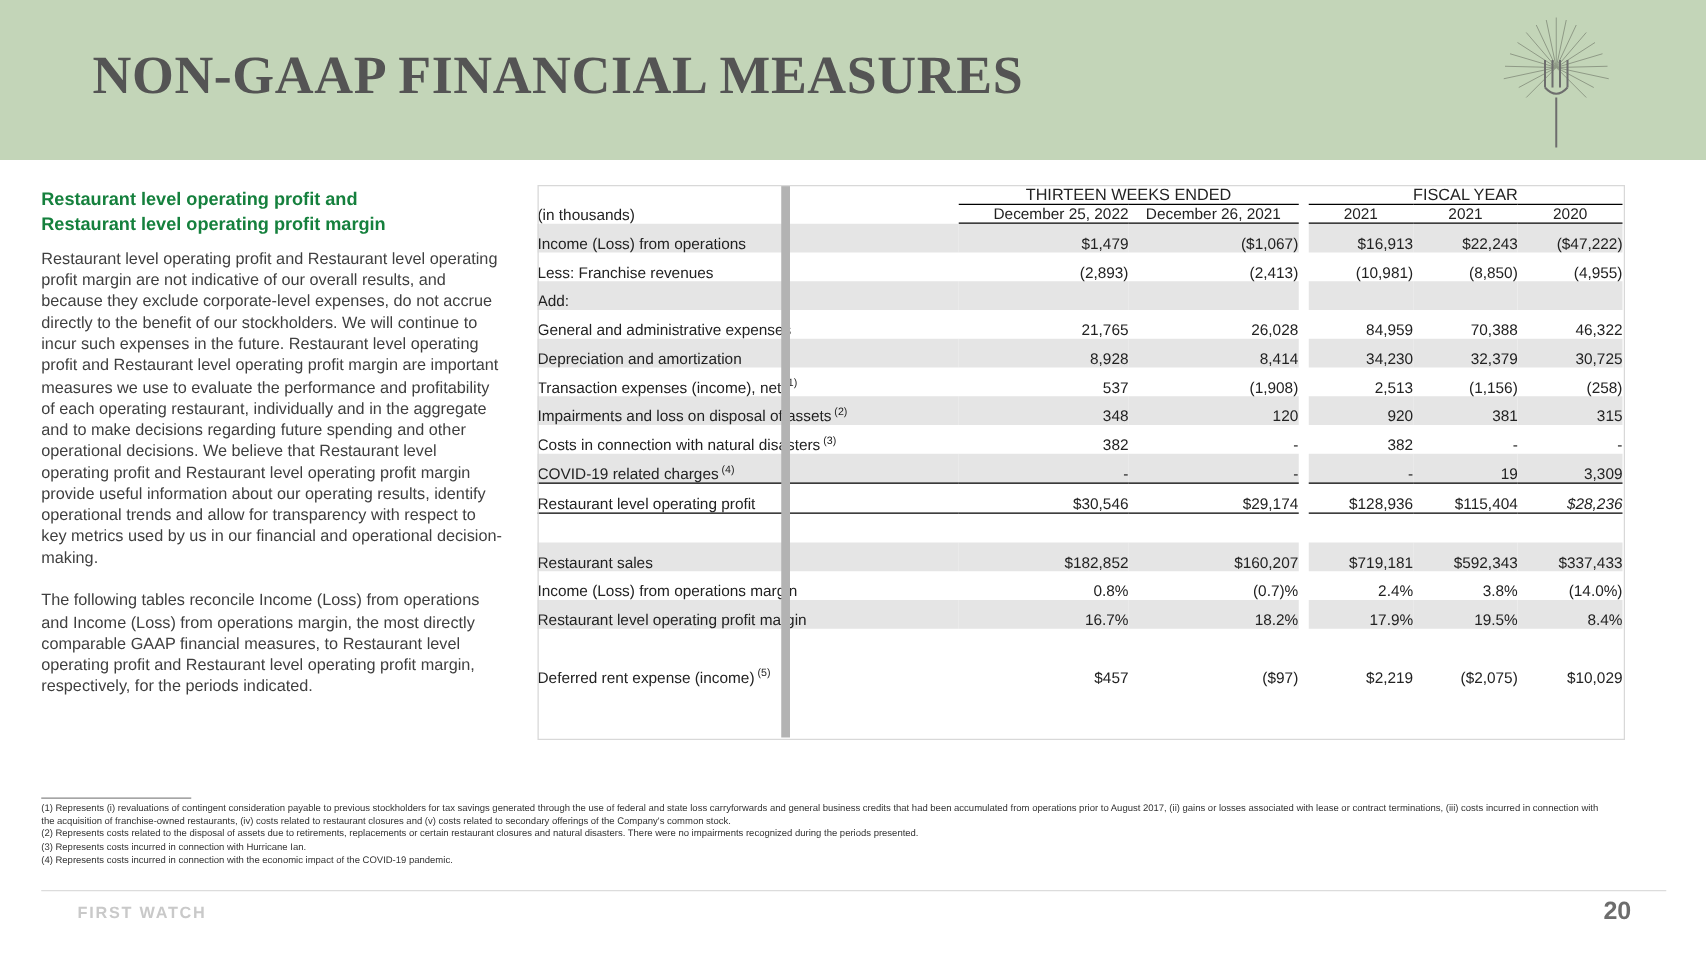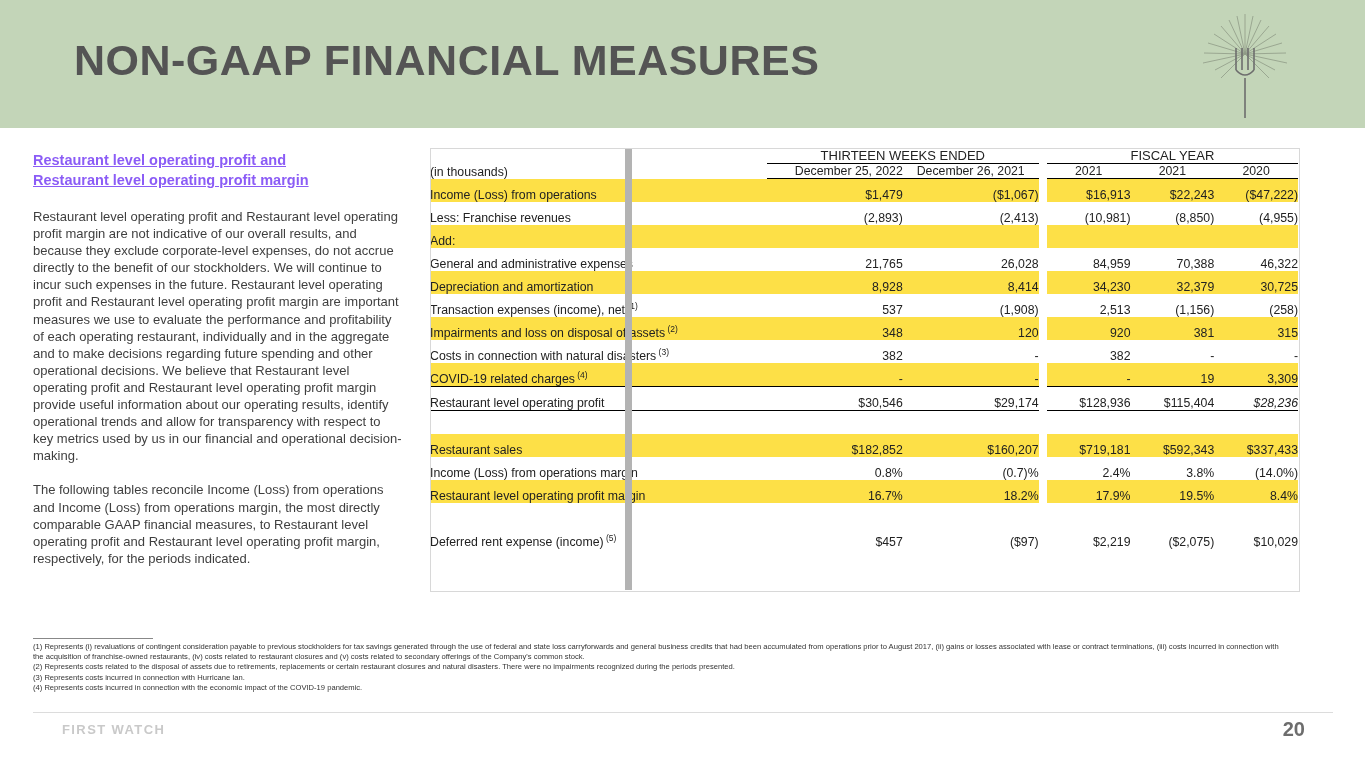--- a/index.html
+++ b/index.html
@@ -23,41 +23,40 @@
     width: 1365px; height: 128px;
     background: #c3d5b8;
   }
   .slide-title {
     position: absolute;
     left: 74px; top: 36px;
     font-size: 43px;
     font-weight: bold;
     letter-spacing: 0.5px;
     color: #545454;
-    font-family: Liberation Sans, sans-serif;
+    font-family: Liberation Serif, serif;
   }
   .logo-wrap {
     position: absolute;
     right: 60px; top: 8px;
     width: 120px; height: 115px;
   }
 
   
   .left-col {
     position: absolute;
     left: 33px; top: 150px;
     width: 370px;
   }
   .left-head {
     font-size: 14.5px;
     font-weight: bold;
-    color: #8b5cf6;
-    text-decoration: underline;
+    color: #15803d;
     line-height: 20px;
-    margin-bottom: 18px;
+    margin-bottom: 8px;
   }
   .left-para {
     font-size: 13px;
     line-height: 17.1px;
     color: #3f3f3f;
     margin-bottom: 17px;
   }
 
   
   .table-wrap {
@@ -81,21 +80,21 @@
     text-align: left;
     padding-left: 4px;
     height: 23px;
   }
   .num {
     text-align: right;
     padding-right: 6px;
     height: 23px;
   }
   .indent1 { padding-left: 16px; }
-  .shade { background: #fde047; }
+  .shade { background: #e5e5e5; }
   .grouphdr {
     text-align: center;
     font-size: 13px;
     border-bottom: 1px solid #000;
     padding-bottom: 2px;
   }
   .colhdr {
     text-align: center;
     font-size: 12.3px;
     border-bottom: 1px solid #000;

